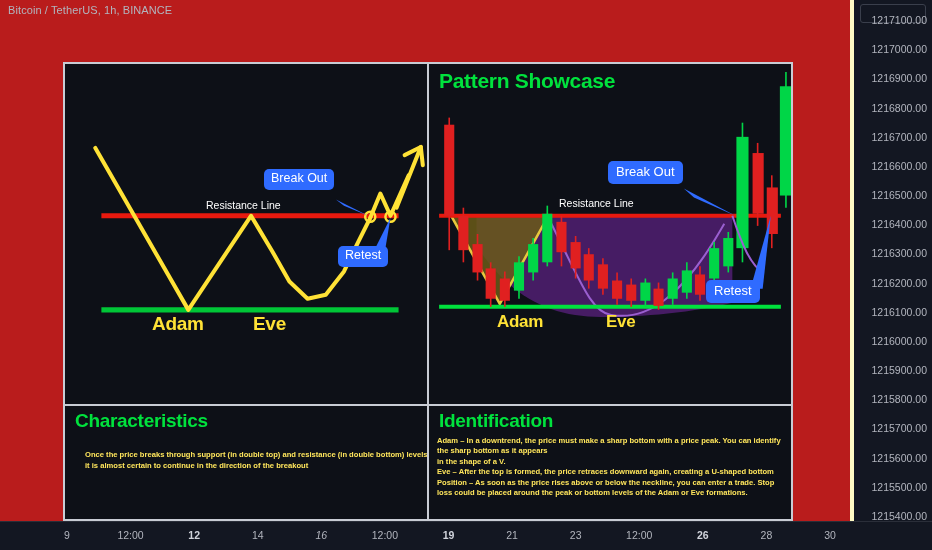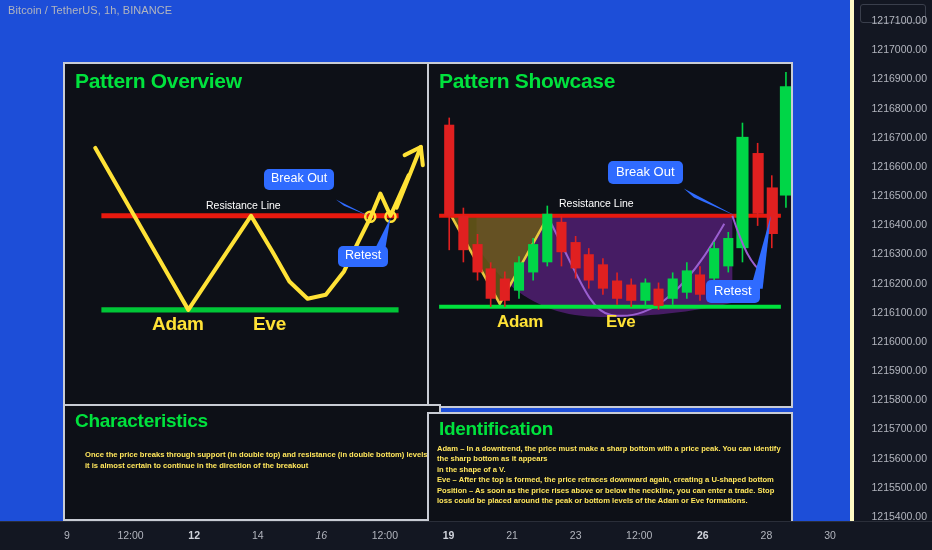--- a/index.html
+++ b/index.html
@@ -1,21 +1,21 @@
 <!DOCTYPE html>
 <html><head>
 <meta charset="utf-8">
 <style>
   html,body{margin:0;padding:0;background:#131722;}
   body{
     width:932px;height:550px;position:relative;overflow:hidden;
     font-family:"Liberation Sans", sans-serif;
     color:#d1d4dc;
   }
-  .chart-root{position:absolute;inset:0;background:#1d4ed8;}
+  .chart-root{position:absolute;inset:0;background:#b91c1c;}
 
   
   .ticker{
     position:absolute;left:8px;top:4px;font-size:11px;color:#b2b5be;
     letter-spacing:.1px;white-space:nowrap;
   }
 
   
   .price-axis{
     position:absolute;right:0;top:0;width:78px;height:522px;
@@ -47,21 +47,21 @@
     font-size:23px;font-weight:bold;color:#FFEA00;
     letter-spacing:-.2px;white-space:nowrap;
   }
   .title-emoji{display:inline-block;vertical-align:-3px;margin-right:5px;}
 
   
   .panel{position:absolute;border:2px solid #c8ccd4;background:#0d1017;}
   #panel-overview   {left:63px;  top:62px;  width:374px; height:342px;}
   #panel-showcase   {left:427px; top:62px;  width:362px; height:342px;}
   #panel-characteristics{left:63px; top:404px; width:374px; height:113px;}
-  #panel-identification {left:427px;top:404px; width:362px; height:113px;margin-top:8px;}
+  #panel-identification {left:427px;top:404px; width:362px; height:113px;}
 
   .panel-heading{
     position:absolute;left:10px;top:5px;
     font-size:21px;font-weight:bold;color:#00E23D;
     letter-spacing:-.3px;white-space:nowrap;
   }
   .panel-heading.small{font-size:19px;top:4px;}
 
   .panel-body{
     position:absolute;left:20px;top:34px;right:8px;
@@ -98,21 +98,20 @@
 </style>
 </head>
 <body>
 
 <div class="chart-root">
 
   <div class="ticker">Bitcoin / TetherUS, 1h, BINANCE</div>
 
 
   <div class="panel" id="panel-overview">
-    <div class="panel-heading">Pattern Overview</div>
 
     <svg class="svg-fill" viewBox="0 0 370 338" preserveAspectRatio="none">
 
       <line x1="36" y1="243" x2="330" y2="243" stroke="#00C637" stroke-width="5"></line>
 
       <line x1="36" y1="150" x2="330" y2="150" stroke="#E8190E" stroke-width="5"></line>
 
       <path d="M 30 83 L 122 243 L 184 150 L 205 185 L 222 215 L 240 232 L 258 228 L 276 205 L 290 176 L 302 152" fill="none" stroke="#FFE236" stroke-width="4" stroke-linejoin="round" stroke-linecap="round"></path>
 
       <path d="M 302 152 L 312 128 L 322 150 L 340 110" fill="none" stroke="#FFE236" stroke-width="4" stroke-linejoin="round" stroke-linecap="round"></path>

